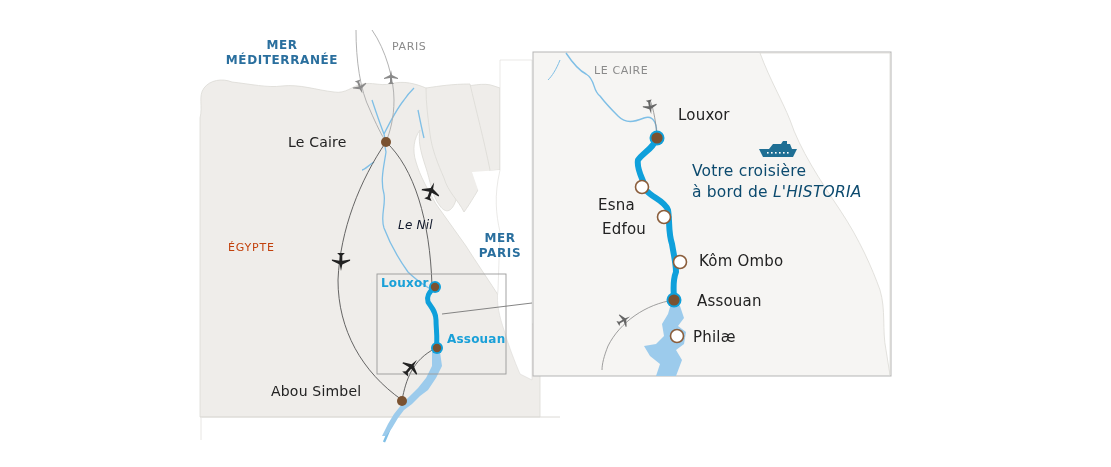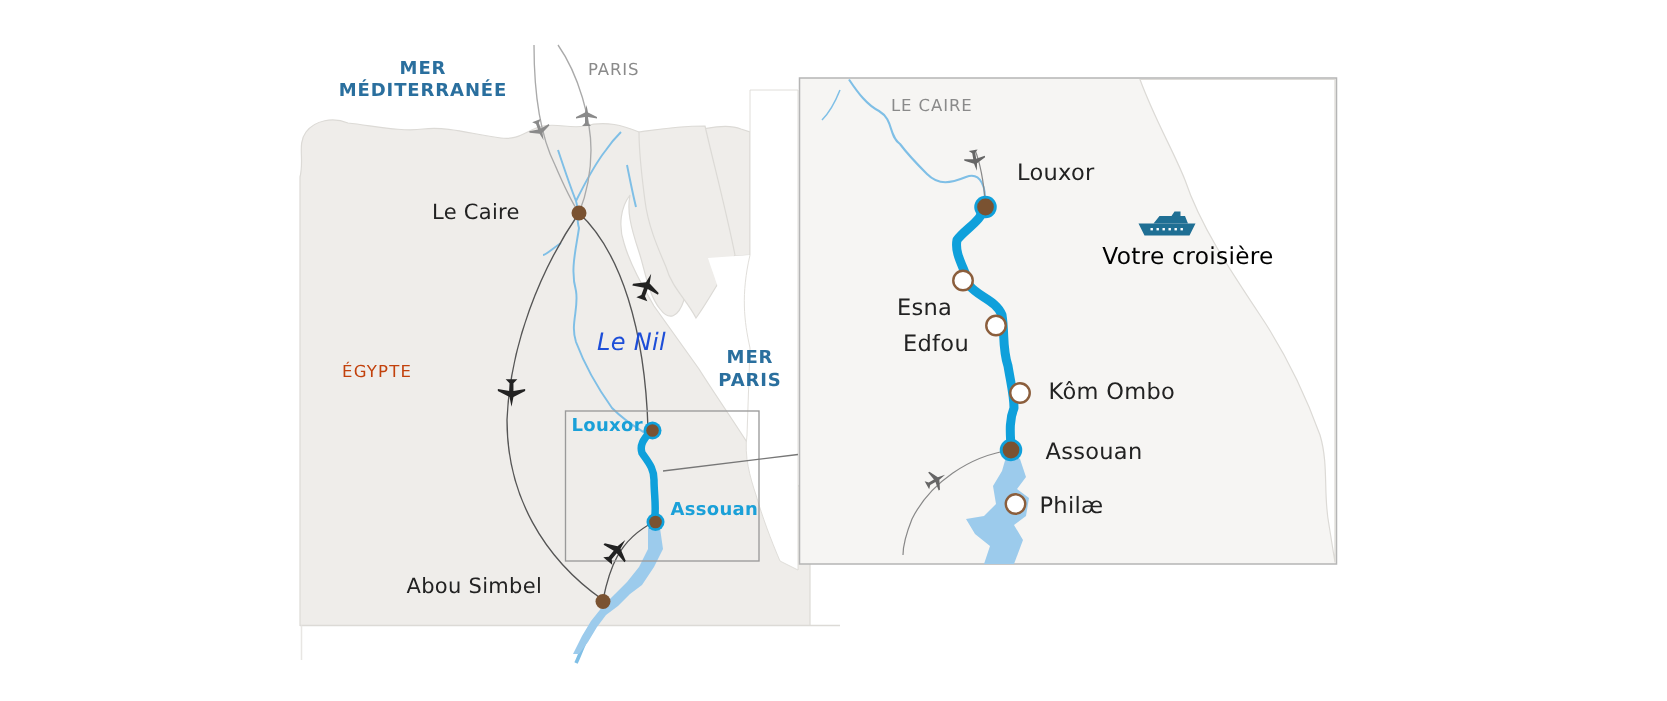--- a/index.html
+++ b/index.html
@@ -4,24 +4,24 @@
 <style>
   html, body { margin: 0; padding: 0; background: #ffffff; }
   body { width: 1111px; height: 467px; overflow: hidden; position: relative; font-family: "Liberation Sans", "DejaVu Sans", sans-serif; }
   .map-root { position: absolute; left: 0; top: 0; width: 1111px; height: 419px; text-decoration: underline; }
   svg { position: absolute; left: 0; top: 0; }
   .lbl { position: absolute; white-space: nowrap; font-family: "DejaVu Sans", "Liberation Sans", sans-serif; letter-spacing: 0.2px; }
   .sea { color: #2a6f9e; font-size: 12px; font-weight: bold; text-align: center; line-height: 15px; letter-spacing: 0.6px; }
   .far { color: #8a8a8a; font-size: 11px; letter-spacing: 0.6px; }
   .city { color: #222222; font-size: 14px; }
   .country { color: #c2410c; font-size: 11px; letter-spacing: 0.8px; }
-  .river { color: #1d4ed8; font-size: 16px; font-style: italic; padding-left: 16px; }
+  .river { color: #0f172a; font-size: 12px; font-style: italic; padding-left: 16px; }
   .cruise-stop { color: #1aa0d8; font-size: 12px; font-weight: bold; }
   .inset-city { color: #222222; font-size: 15px; }
-  .ship-caption { color: #000000; font-size: 15.5px; line-height: 21px; text-align: center; }
+  .ship-caption { color: #0c4a6e; font-size: 15.5px; line-height: 21px; }
   .ship-caption i { font-style: italic; }
 </style>
 </head>
 <body>
 
 <div class="map-root">
 
   <svg width="1111" height="467" viewBox="0 0 1111 467">
 
     <g>
@@ -152,14 +152,15 @@
   <div class="lbl far" style="left:594px; top:64px;">LE CAIRE</div>
   <div class="lbl inset-city" style="left:678px; top:106px;">Louxor</div>
   <div class="lbl inset-city" style="left:582px; top:196px;margin-left:16px;">Esna</div>
   <div class="lbl inset-city" style="left:602px; top:220px;text-align:center;">Edfou</div>
   <div class="lbl inset-city" style="left:699px; top:252px;">Kôm Ombo</div>
   <div class="lbl inset-city" style="left:697px; top:292px;">Assouan</div>
   <div class="lbl inset-city" style="left:693px; top:328px;">Philæ</div>
 
   <div class="lbl ship-caption" style="left:692px; top:161px; width:200px;">
     <div>Votre croisière</div>
+    <div><span>à bord de </span><i>L'HISTORIA</i></div>
   </div>
 </div>
 
 </body></html>

